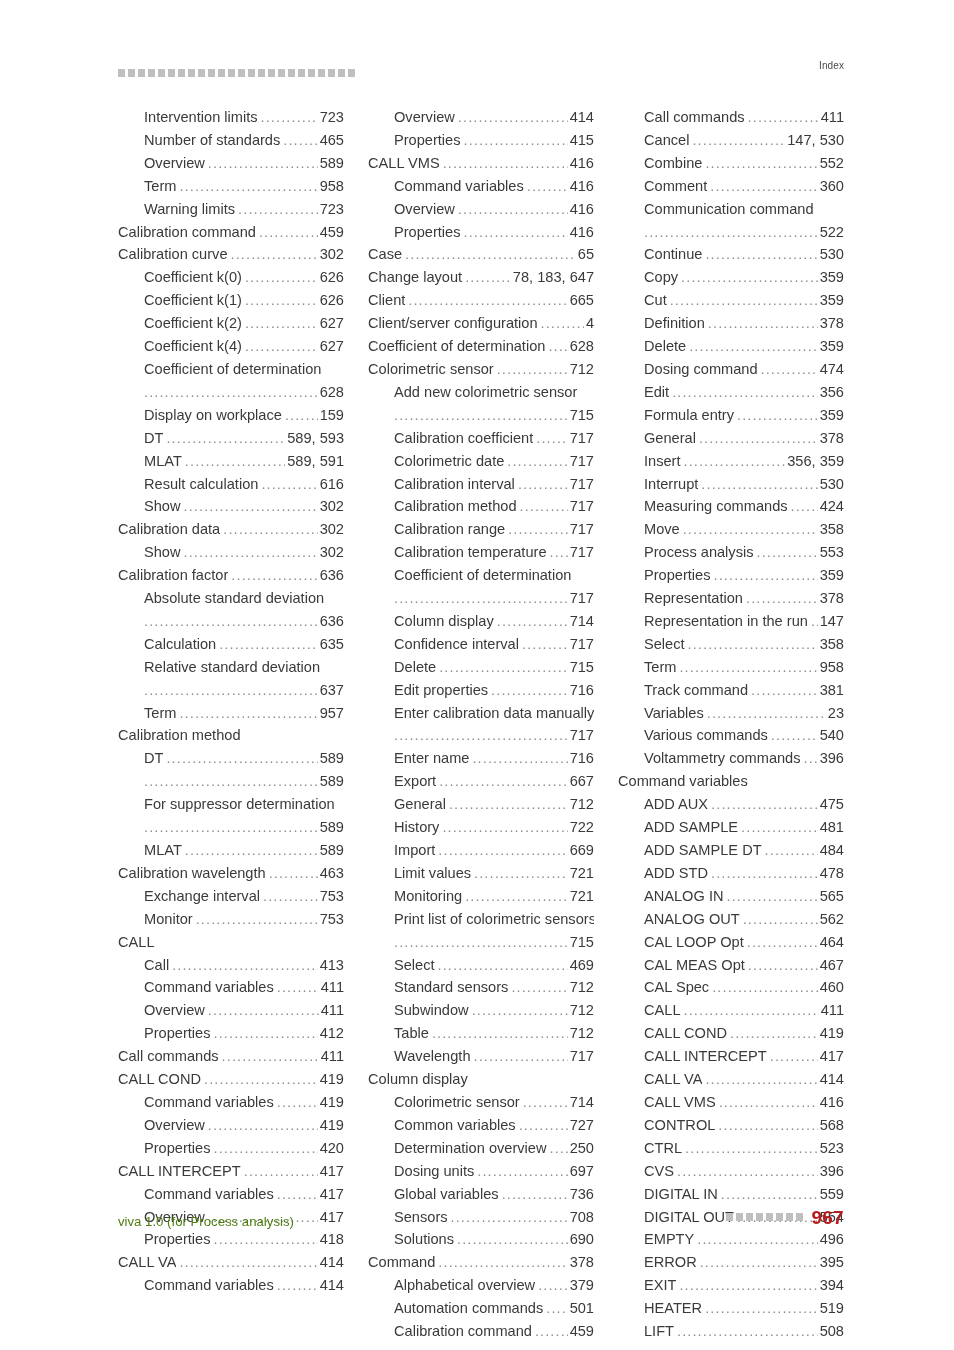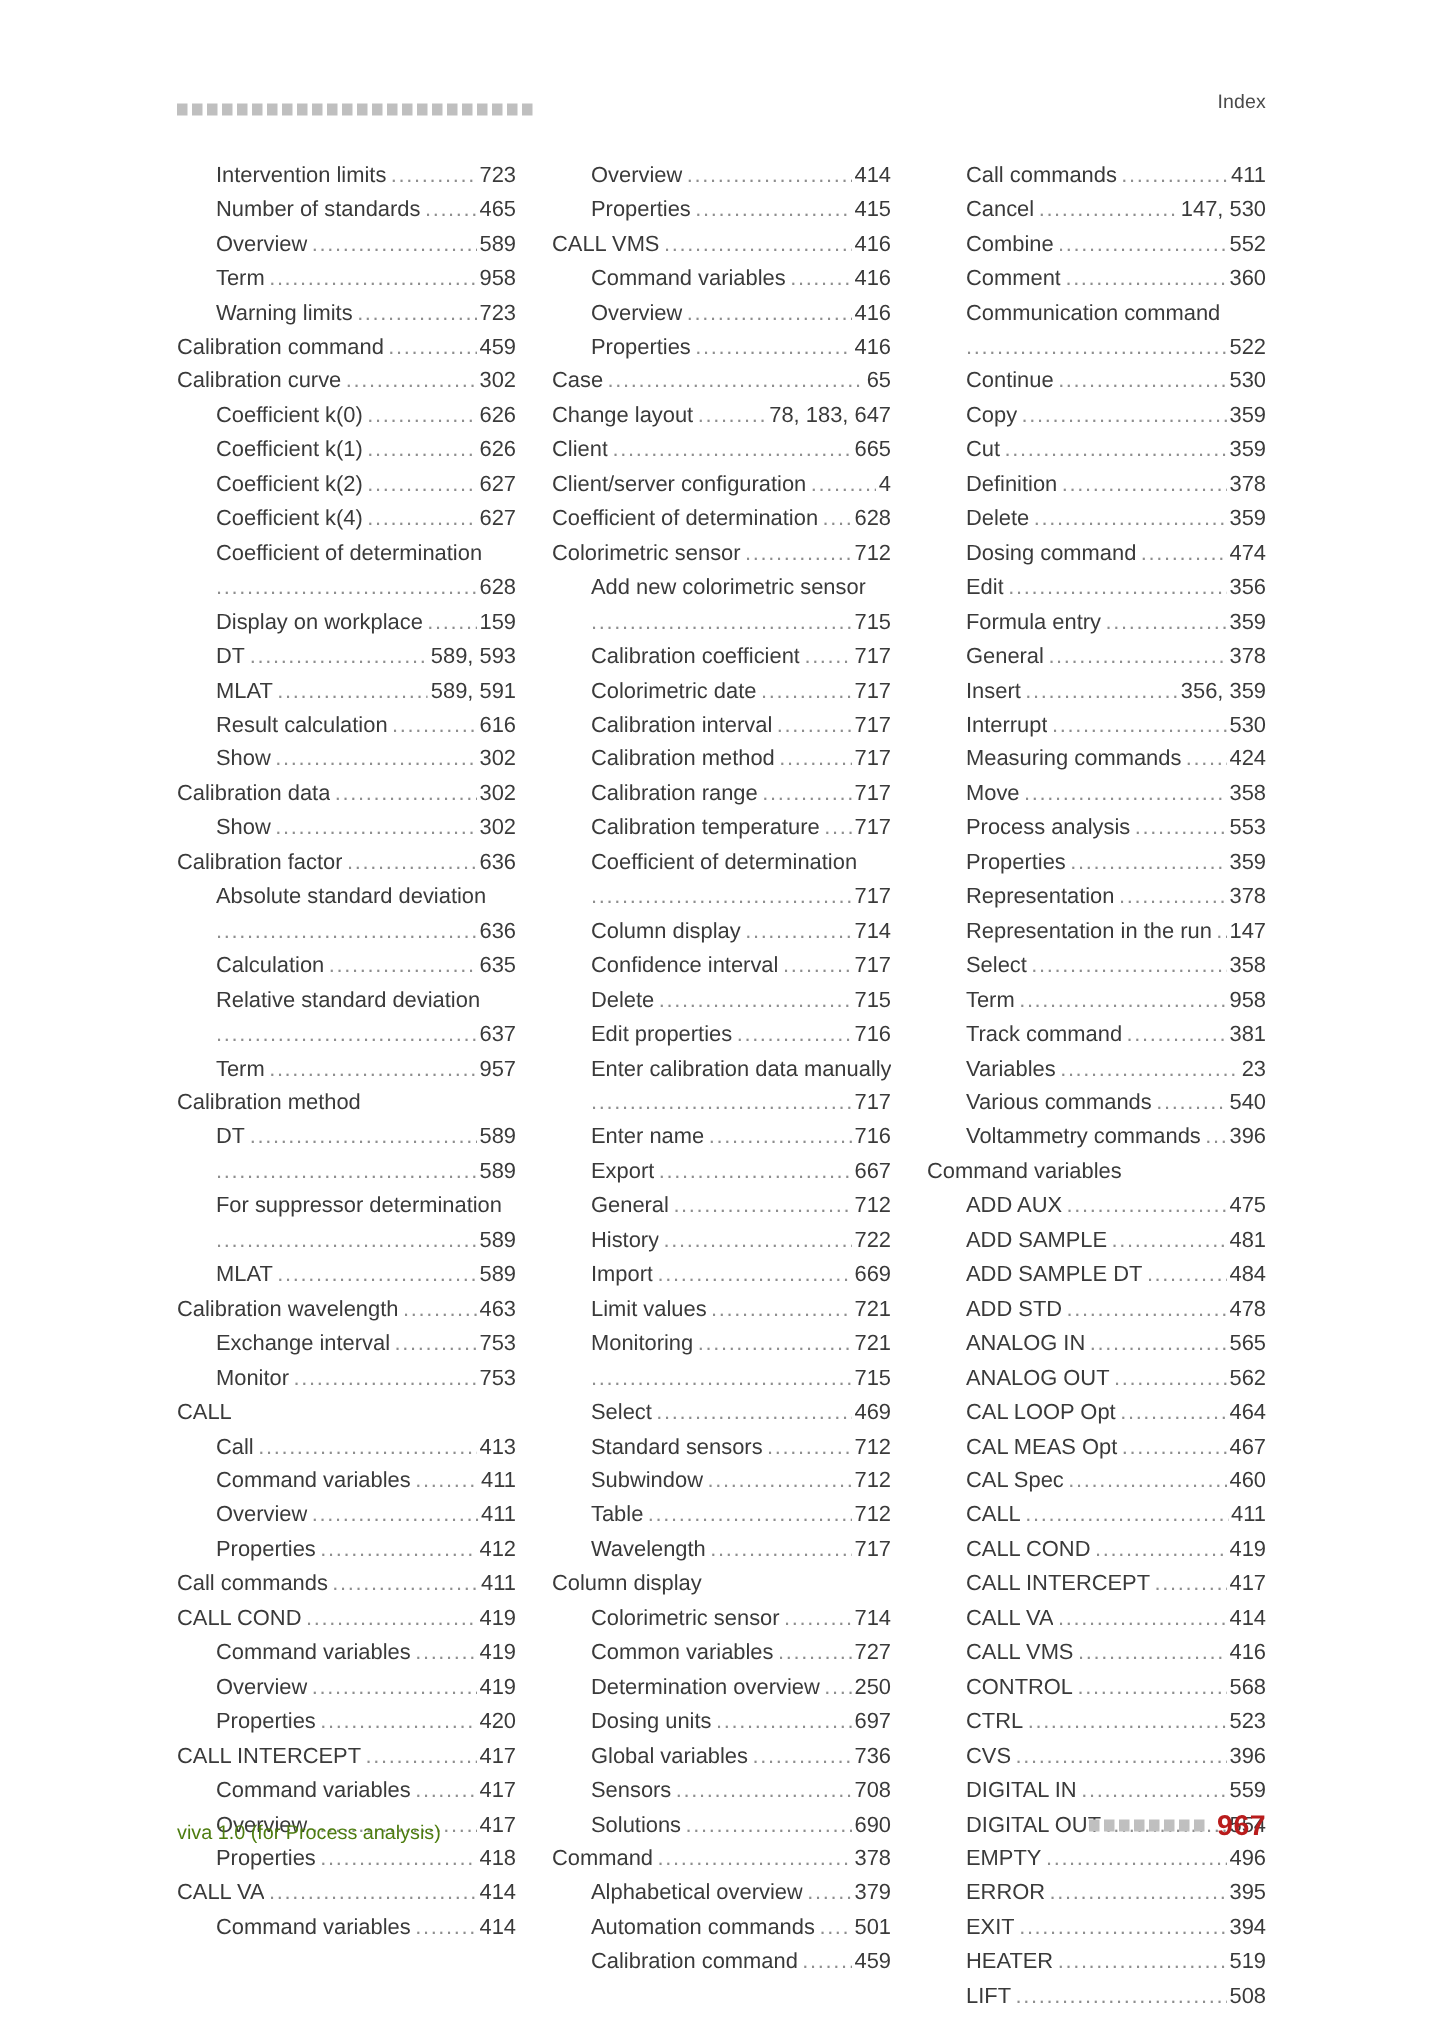--- a/index.html
+++ b/index.html
@@ -37,21 +37,21 @@
   .header-squares i {
     display: block;
     width: 7px;
     height: 8px;
     background: #bfbfbf;
   }
   .header-title {
     position: absolute;
     right: 0;
     top: 0;
-    font-size: 13px;
+    font-size: 10px;
     color: #4a4a4a;
     letter-spacing: .1px;
     white-space: nowrap;
   }
 
   
   .index-body {
     position: absolute;
     left: 118px;
     top: 106px;
@@ -582,20 +582,23 @@
         </div>
         <div class="entry lvl2">
           <span class="etext">Limit values</span>
           <span class="leader">............................................................</span>
           <span class="epage">721</span>
         </div>
         <div class="entry lvl2">
           <span class="etext">Monitoring</span>
           <span class="leader">............................................................</span>
           <span class="epage">721</span>
+        </div>
+        <div class="entry lvl2 wrap">
+          <span class="etext">Print list of colorimetric sensors</span>
         </div>
         <div class="entry lvl2 cont">
           <span class="leader">............................................................</span>
           <span class="epage">715</span>
         </div>
         <div class="entry lvl2">
           <span class="etext">Select</span>
           <span class="leader">............................................................</span>
           <span class="epage">469</span>
         </div>

